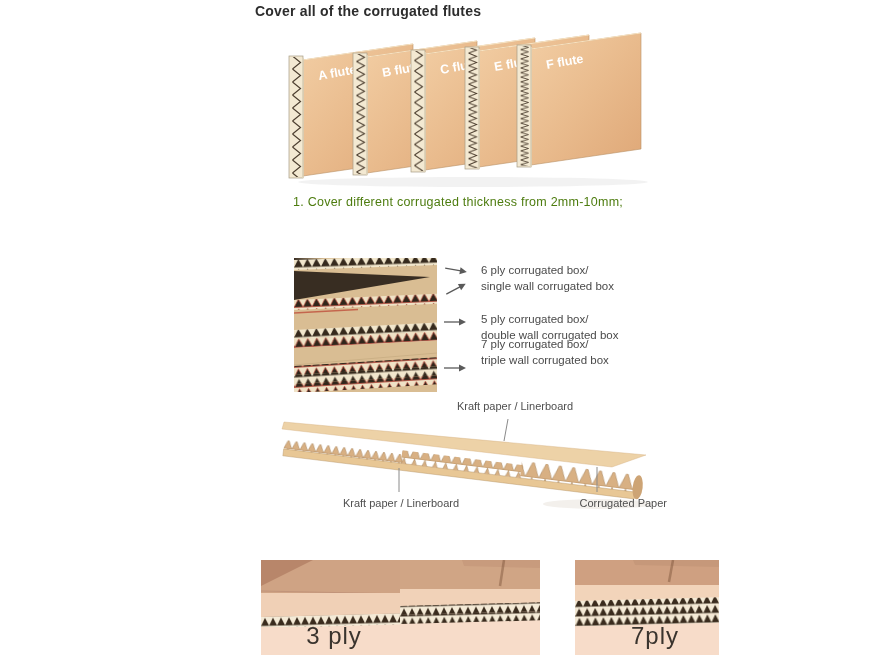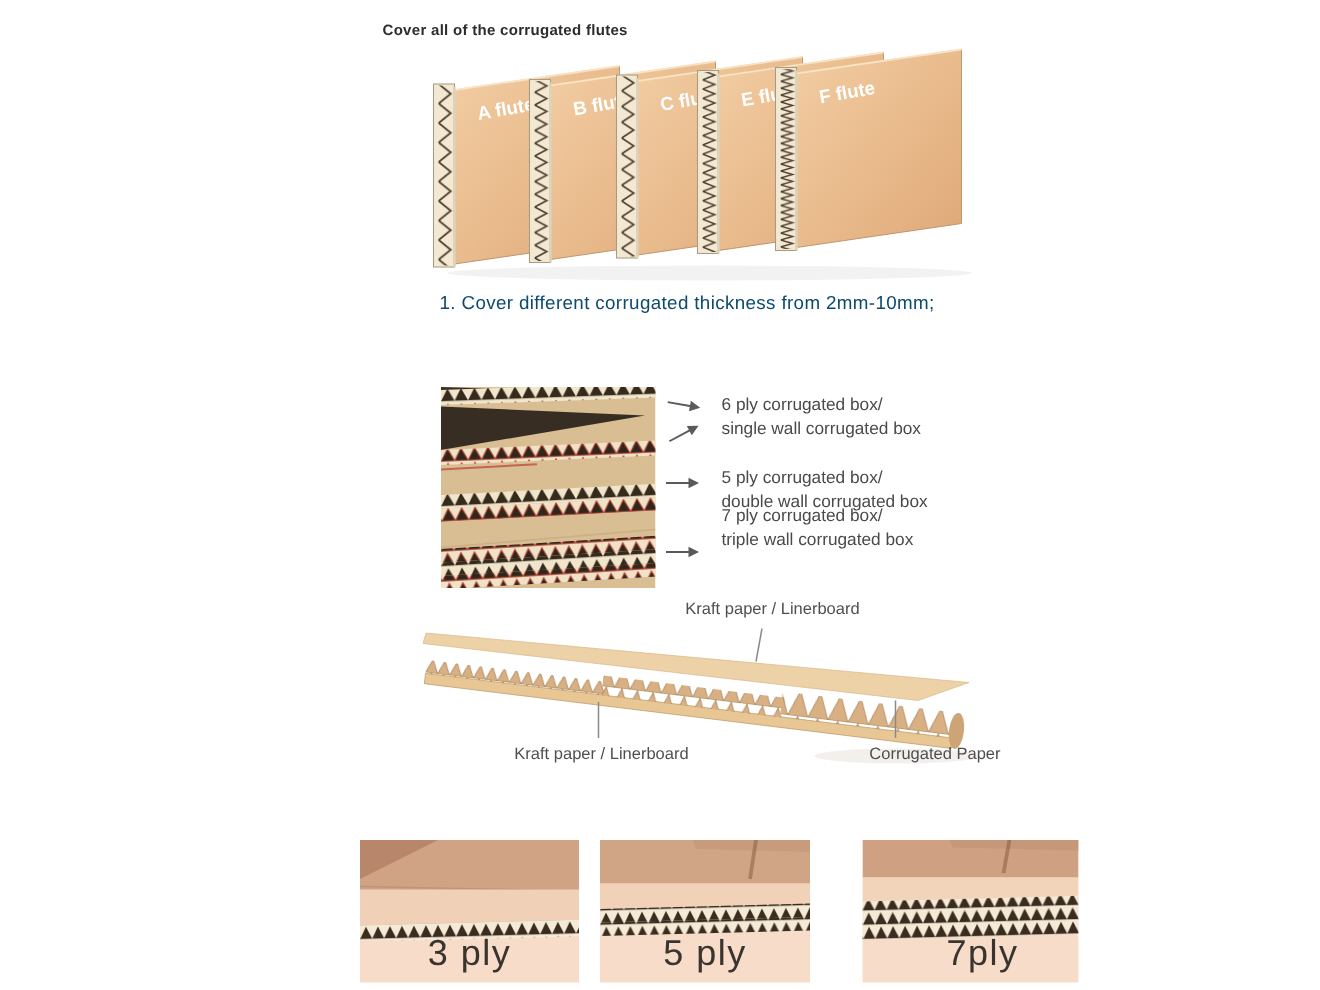--- a/index.html
+++ b/index.html
@@ -1,36 +1,36 @@
 <!DOCTYPE html>
 <html><head>
 <meta charset="utf-8">
 <style>
   html,body{margin:0;padding:0;background:#fff;}
   .page{position:relative;width:880px;height:660px;background:#ffffff;overflow:hidden;
         font-family:"Liberation Sans","DejaVu Sans",sans-serif;}
-  .title{position:absolute;left:255px;top:15px;font-size:10px;font-weight:bold;color:#2d2d2d;letter-spacing:.2px;}
+  .title{position:absolute;left:255px;top:3px;font-size:14px;font-weight:bold;color:#2d2d2d;letter-spacing:.2px;}
   .flutes-svg{position:absolute;left:283px;top:28px;}
-  .point{position:absolute;left:293px;font-size:12.5px;color:#0c4a6e;letter-spacing:.25px;}
+  .point{position:absolute;left:293px;font-size:12.5px;color:#4d7c0f;letter-spacing:.25px;}
   .p1{top:195px;} .p2{top:230px;}
   .wall-photo-svg{position:absolute;left:294px;top:258px;}
   .arrow{position:absolute;width:24px;height:12px;}
   .arrow-1{left:444px;top:264px;transform:rotate(10deg);}
   .arrow-2{left:444px;top:283px;transform:rotate(-28deg);}
   .arrow-3{left:443px;top:316px;}
   .arrow-4{left:443px;top:362px;}
   .wall-label{position:absolute;left:481px;font-size:11.5px;line-height:16px;color:#4a4a4a;}
   .wl-1{top:262px;} .wl-2{top:311px;} .wl-3{top:336px;}
   .sheet-svg{position:absolute;left:278px;top:396px;}
   .sheet-label{position:absolute;font-size:11px;color:#4f4f4f;text-align:center;}
   .sl-top{left:430px;top:400px;width:170px;}
   .sl-bl{left:321px;top:497px;width:160px;}
   .sl-br{left:527px;top:497px;width:140px;text-align:right;}
   .ply{position:absolute;top:560px;height:95px;}
-  .ply-1{left:240px;width:146px;} .ply-2{left:400px;width:140px;} .ply-3{left:575px;width:160px;}
+  .ply-1{left:261px;width:146px;} .ply-2{left:400px;width:140px;} .ply-3{left:575px;width:160px;}
   .ply svg{position:absolute;left:0;top:0;}
   .ply-label{position:absolute;left:0;right:0;top:62px;text-align:center;font-size:24px;
              color:#3a342e;letter-spacing:1px;}
   .defs-holder{position:absolute;width:0;height:0;overflow:hidden;}
 </style>
 </head>
 <body>
 
 <div class="page">
 
@@ -230,21 +230,20 @@
       <rect x="0" y="0" width="140" height="29" fill="#d0a585"></rect>
       <polygon points="62,0 140,0 140,8 64,6" fill="#c89b7d"></polygon>
       <line x1="104" y1="0" x2="100" y2="26" stroke="rgba(110,70,45,0.4)" stroke-width="2.5"></line>
       <rect x="0" y="29" width="140" height="17" fill="#f1d2b8"></rect>
       <g transform="rotate(-1.5 0 50)">
         <rect x="-2" y="46" width="146" height="9" fill="url(#zzp)"></rect>
         <rect x="-2" y="55" width="146" height="9" fill="url(#zzp)"></rect>
       </g>
       <rect x="0" y="64" width="140" height="31" fill="#f7dcc9"></rect>
     </svg>
-    <div class="ply-label">5 ply</div>
   </div>
 
   <div class="ply ply-3">
     <svg width="144" height="95" viewBox="0 0 144 95">
       <rect width="144" height="95" fill="#f7dcc9"></rect>
       <rect x="0" y="0" width="144" height="25" fill="#cfa081"></rect>
       <polygon points="58,0 144,0 144,7 60,5" fill="#c6987a"></polygon>
       <line x1="98" y1="0" x2="94" y2="22" stroke="rgba(110,70,45,0.4)" stroke-width="2.5"></line>
       <rect x="0" y="25" width="144" height="16" fill="#f2d4ba"></rect>
       <g transform="rotate(-1.5 0 44)">

